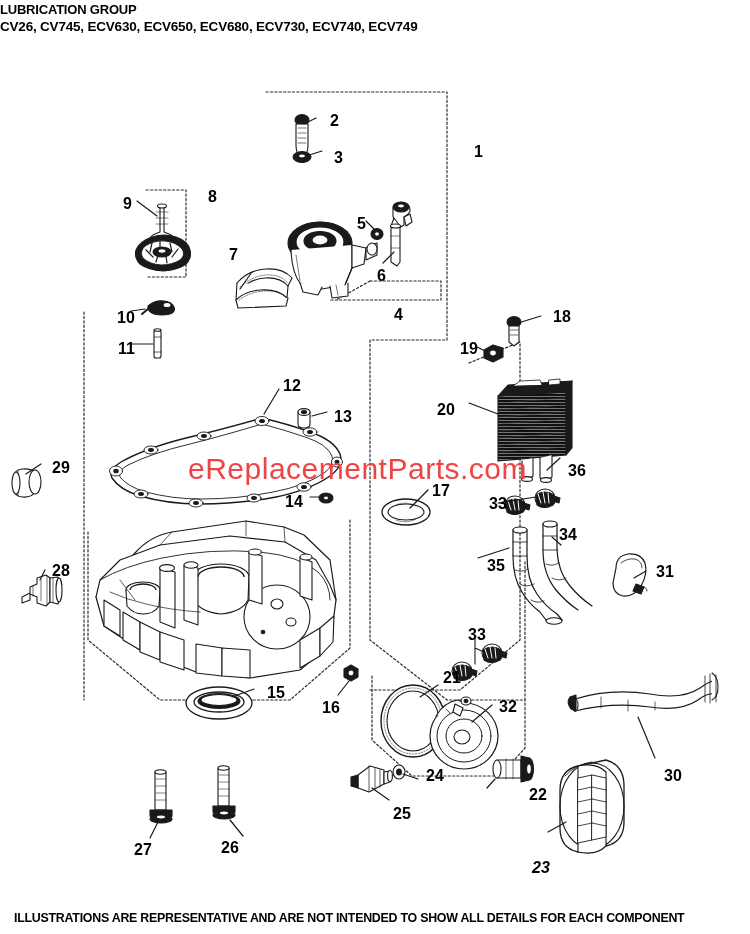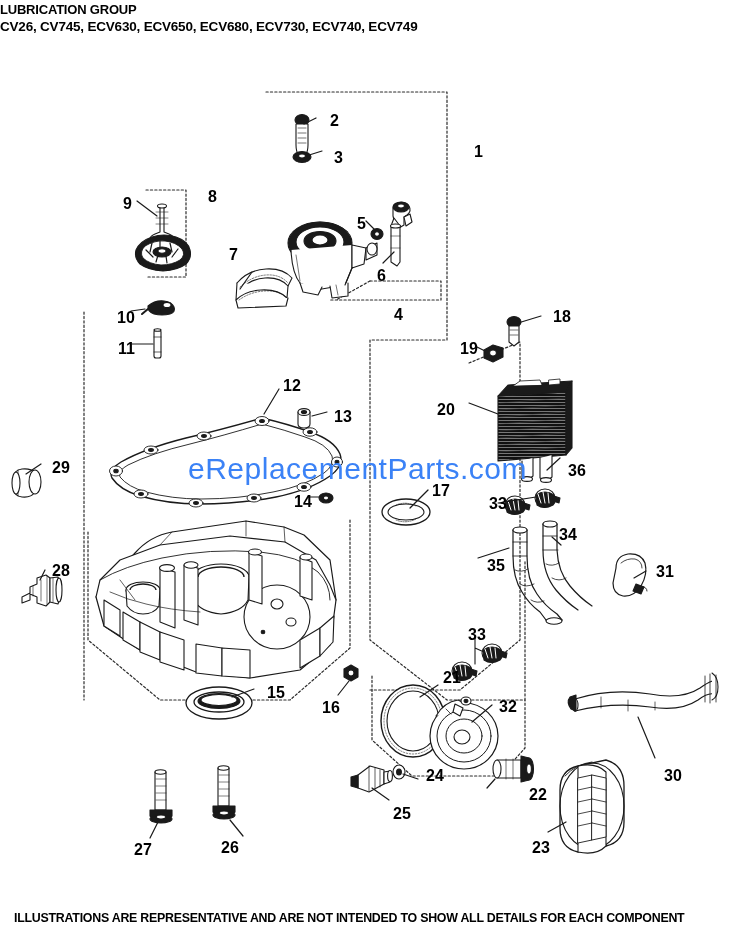--- a/index.html
+++ b/index.html
@@ -18,21 +18,21 @@
 
   
   #art{position:absolute;left:0;top:0;width:750px;height:934px;}
 
   
   .cal{position:absolute;font-size:16px;font-weight:bold;font-family:"Liberation Sans",sans-serif;
        color:#000;line-height:1;white-space:nowrap;}
 
   #watermark{
     position:absolute;left:188px;top:452px;width:520px;height:40px;
-    font-size:30px;letter-spacing:0.5px;color:#3b82f6;font-family:"Liberation Sans",sans-serif;
+    font-size:30px;letter-spacing:0.5px;color:#ef4444;font-family:"Liberation Sans",sans-serif;
     white-space:nowrap;pointer-events:none;
   }
 </style>
 </head>
 <body>
 
 <div id="page">
 
   <div class="hdr" id="title-line1">LUBRICATION GROUP</div>
   <div class="hdr" id="title-line2">CV26, CV745, ECV630, ECV650, ECV680, ECV730, ECV740, ECV749</div>
@@ -505,30 +505,30 @@
       <div class="cal" style="left: 394px; top: 307px;">4</div>
       <div class="cal" style="left: 357px; top: 216px;">5</div>
       <div class="cal" style="left: 377px; top: 268px;">6</div>
       <div class="cal" style="left: 229px; top: 247px;">7</div>
       <div class="cal" style="left: 208px; top: 189px;">8</div>
       <div class="cal" style="left: 123px; top: 196px;">9</div>
       <div class="cal" style="left: 117px; top: 310px;">10</div>
       <div class="cal" style="left: 118px; top: 341px;">11</div>
       <div class="cal" style="left: 283px; top: 378px;">12</div>
       <div class="cal" style="left: 334px; top: 409px;">13</div>
-      <div class="cal" style="left: 294px; top: 494px;">14</div>
+      <div class="cal" style="left: 285px; top: 494px;">14</div>
       <div class="cal" style="left: 267px; top: 685px;">15</div>
       <div class="cal" style="left: 322px; top: 700px;">16</div>
       <div class="cal" style="left: 432px; top: 483px;">17</div>
       <div class="cal" style="left: 553px; top: 309px;">18</div>
       <div class="cal" style="left: 460px; top: 341px;">19</div>
       <div class="cal" style="left: 437px; top: 402px;">20</div>
       <div class="cal" style="left: 443px; top: 670px;">21</div>
       <div class="cal" style="left: 481px; top: 787px; margin-left: 48px;">22</div>
-      <div class="cal" style="left: 532px; top: 840px;">23</div>
+      <div class="cal" style="left: 532px; top: 860px; font-style: italic;">23</div>
       <div class="cal" style="left: 426px; top: 768px; text-align: center;">24</div>
       <div class="cal" style="left: 393px; top: 806px;">25</div>
       <div class="cal" style="left: 221px; top: 840px;">26</div>
       <div class="cal" style="left: 134px; top: 842px;">27</div>
       <div class="cal" style="left: 52px; top: 563px;">28</div>
       <div class="cal" style="left: 52px; top: 460px;">29</div>
       <div class="cal" style="left: 664px; top: 768px;">30</div>
       <div class="cal" style="left: 656px; top: 564px;">31</div>
       <div class="cal" style="left: 499px; top: 699px;">32</div>
       <div class="cal" style="left: 489px; top: 496px;">33</div>

